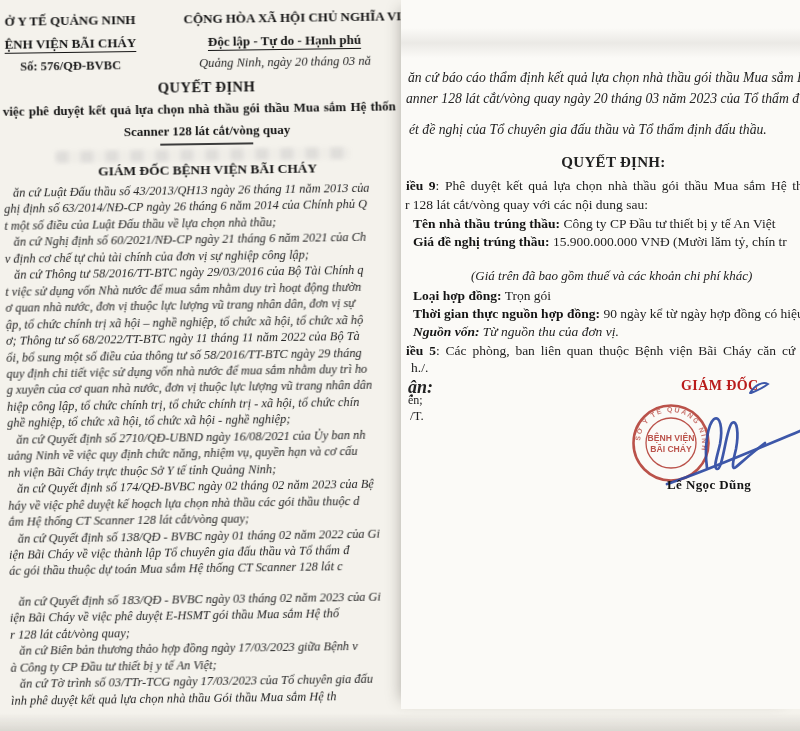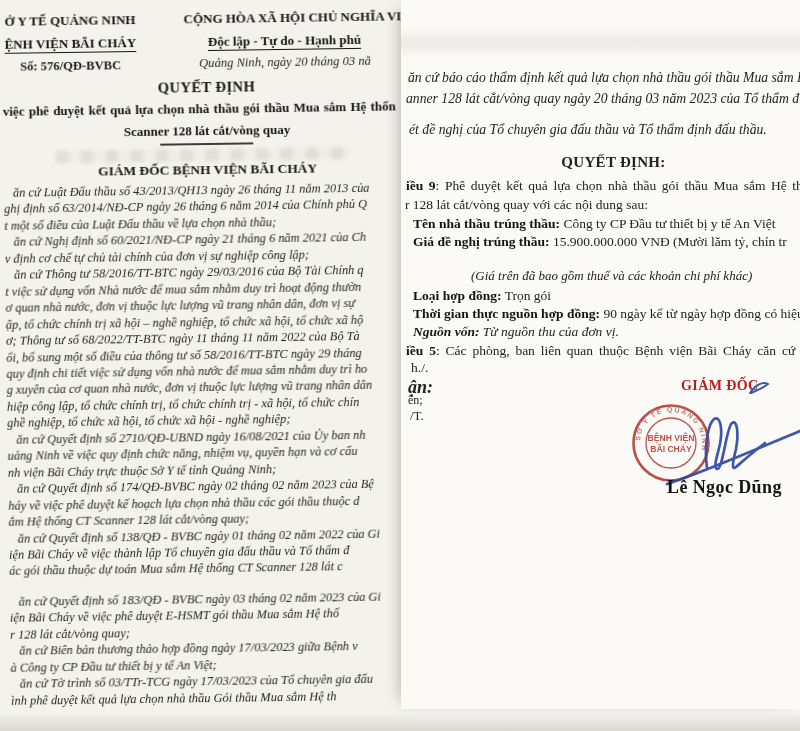--- a/index.html
+++ b/index.html
@@ -41,21 +41,21 @@
   
   .rln{position:absolute;white-space:nowrap;font-size:13.5px;color:#222;}
   .rit{font-style:italic;font-size:13.7px;}
   .rhead{left:0;width:100%;text-align:center;transform:translateX(13px);font-size:15px;letter-spacing:.3px;}
   .ws{word-spacing:2.2px;}
   .band-top{position:absolute;left:0;top:28px;width:100%;height:30px;pointer-events:none;
     background:linear-gradient(180deg,rgba(0,0,0,0) 0%,rgba(118,112,102,.12) 50%,rgba(0,0,0,0) 100%);}
   .band-bottom{position:absolute;left:0;bottom:0;width:800px;height:18px;pointer-events:none;z-index:9;
     background:linear-gradient(180deg,rgba(0,0,0,0),rgba(88,84,76,.16));}
   .sig-title{position:absolute;left:280px;top:378px;font-size:14px;font-weight:bold;color:#b91c1c;letter-spacing:.4px;}
-  .sig-name{position:absolute;left:266px;top:477px;font-size:18px;font-weight:bold;color:#141414;letter-spacing:.4px;}
+  .sig-name{position:absolute;left:266px;top:477px;font-size:13px;font-weight:bold;color:#141414;letter-spacing:.4px;}
   .seal{position:absolute;left:222px;top:395px;width:96px;height:96px;opacity:.88;}
   .sigsvg{position:absolute;left:240px;top:378px;width:170px;height:125px;}
 </style>
 </head>
 <body>
 
 <div id="stage">
 
   <section class="page left">
     <div class="tilt">

